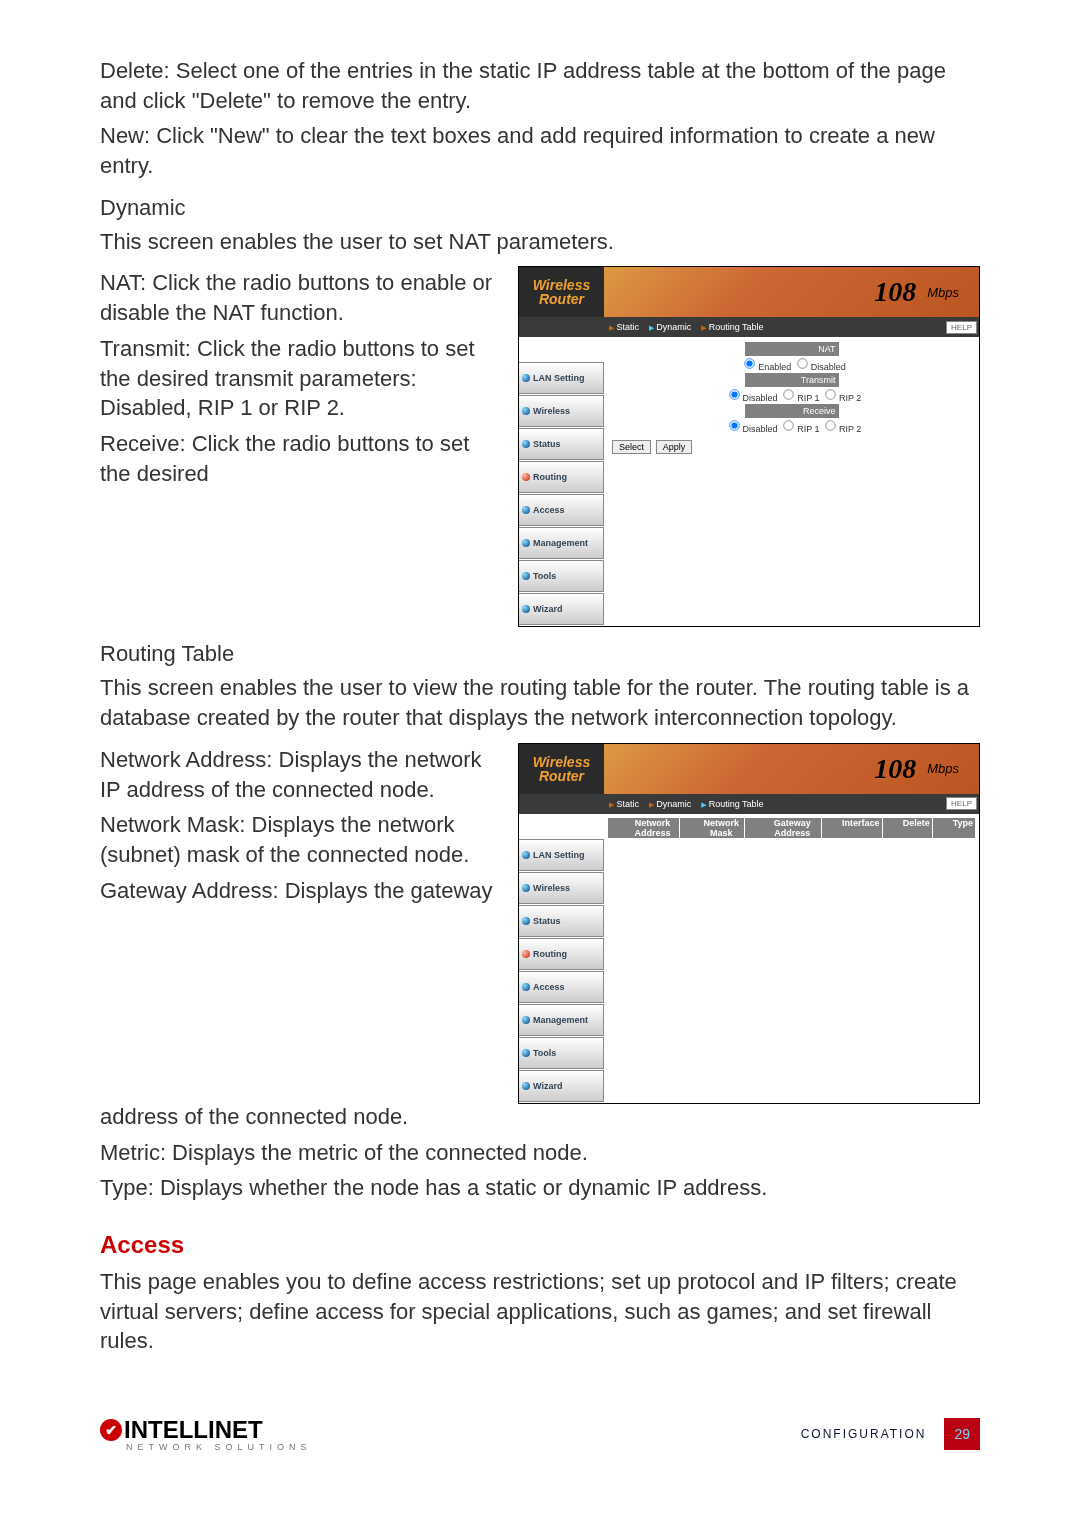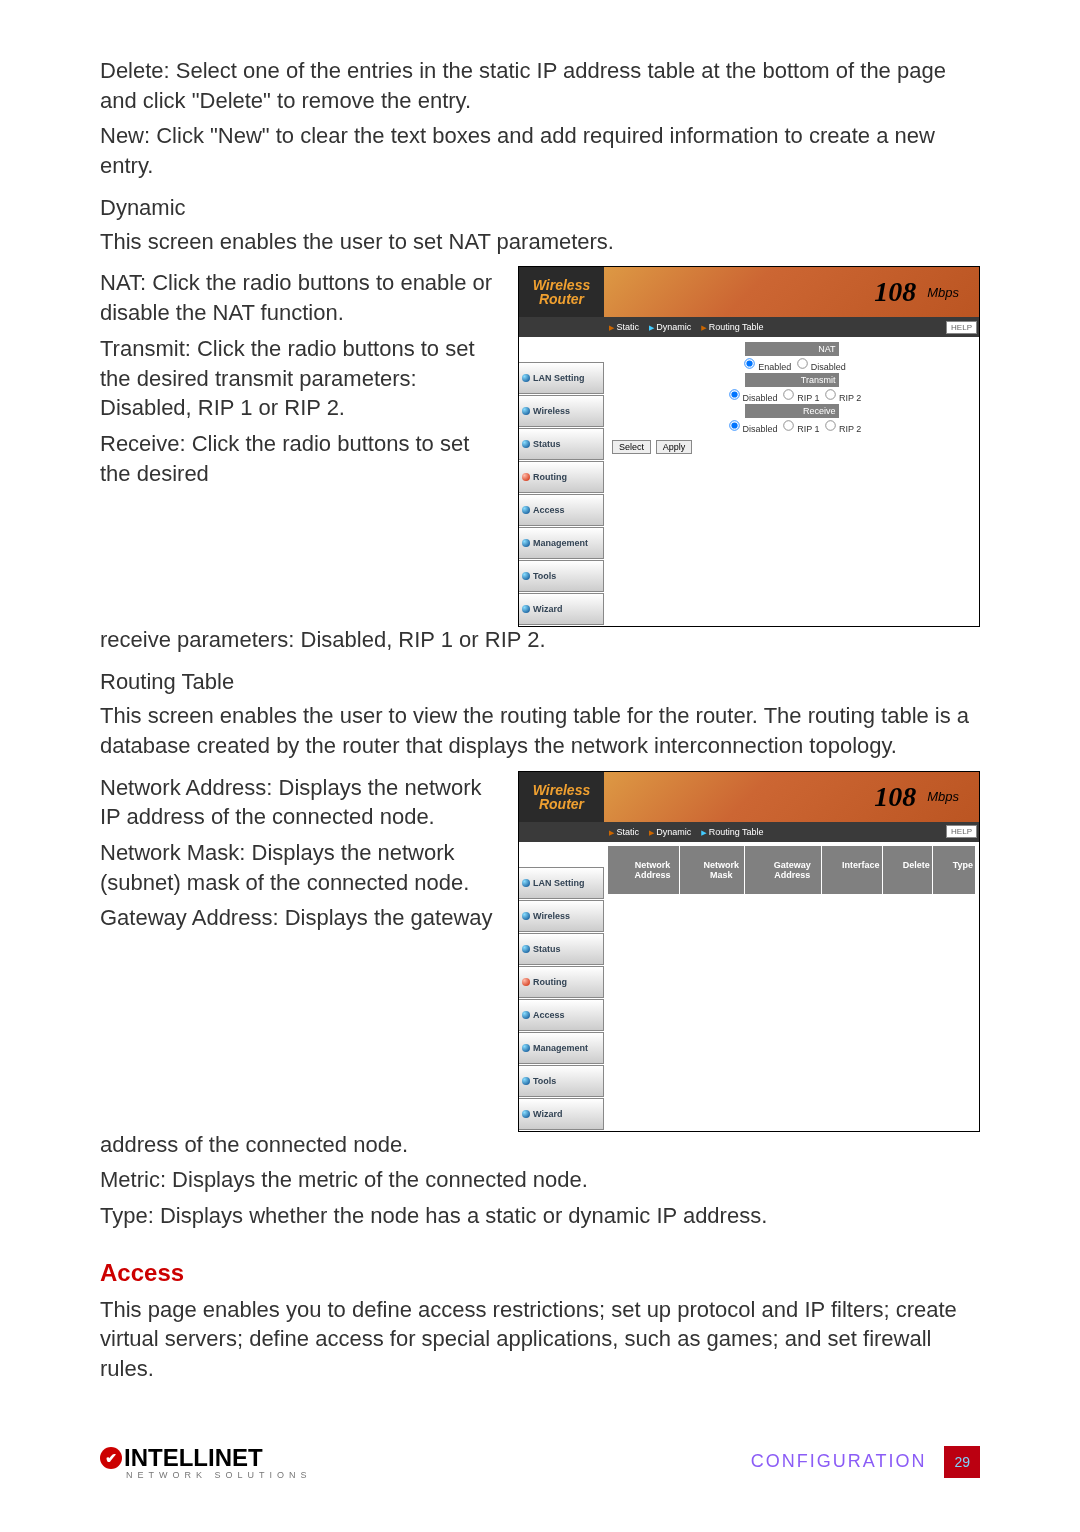--- a/index.html
+++ b/index.html
@@ -186,21 +186,21 @@
   }
   .rt-header {
     display: flex;
     background: #808080;
     color: #fff;
     font-size: 9px;
     font-weight: bold;
   }
   .rt-header div {
     border-right: 1px solid #fff;
-    padding: 14px 2px;
+    padding: 0 2px;
     text-align: center;
     margin-left: 18px;
   }
   .rt-c1 { flex: 2.1; }
   .rt-c2 { flex: 1.8; }
   .rt-c3 { flex: 2.3; }
   .rt-c4 { flex: 1.2; }
   .rt-c5 { flex: 0.9; }
   .rt-c6 { flex: 0.8; border-right: none !important; }
   .rt-body { height: 80px; }
@@ -238,23 +238,23 @@
     color: #777;
     margin-left: 26px;
     margin-top: -2px;
   }
   .footer-right {
     display: flex;
     align-items: center;
     gap: 18px;
   }
   .footer-section {
-    font-size: 18px;
+    font-size: 12px;
     letter-spacing: 2px;
-    color: #8b5cf6;
+    color: #0f172a;
     font-weight: 300;
   }
   .footer-page {
     background: #b01;
     color: #7dd3fc;
     padding: 8px 10px;
     font-size: 14px;
   }
 </style>
 </head>
@@ -329,21 +329,20 @@
             <button>Apply</button>
           </div>
         </div>
       </div>
     </div>
 
     <p class="body-text">NAT: Click the radio buttons to enable or disable the NAT function.</p>
     <p class="body-text">Transmit: Click the radio buttons to set the desired transmit parameters: Disabled, RIP 1 or RIP 2.</p>
     <p class="body-text">Receive: Click the radio buttons to set the desired</p>
   </div>
-  <p class="body-text" style="margin-top:-2px">receive parameters: Disabled, RIP 1 or RIP 2.</p>
 
   <div class="section-heading">Routing Table</div>
   <p class="body-text">This screen enables the user to view the routing table for the router. The routing table is a database created by the router that displays the network interconnection topology.</p>
 
   <div class="flow">
 
     <div class="screenshot">
       <div class="ss-header">
         <div class="ss-header-left">
           <span>Wireless</span>

